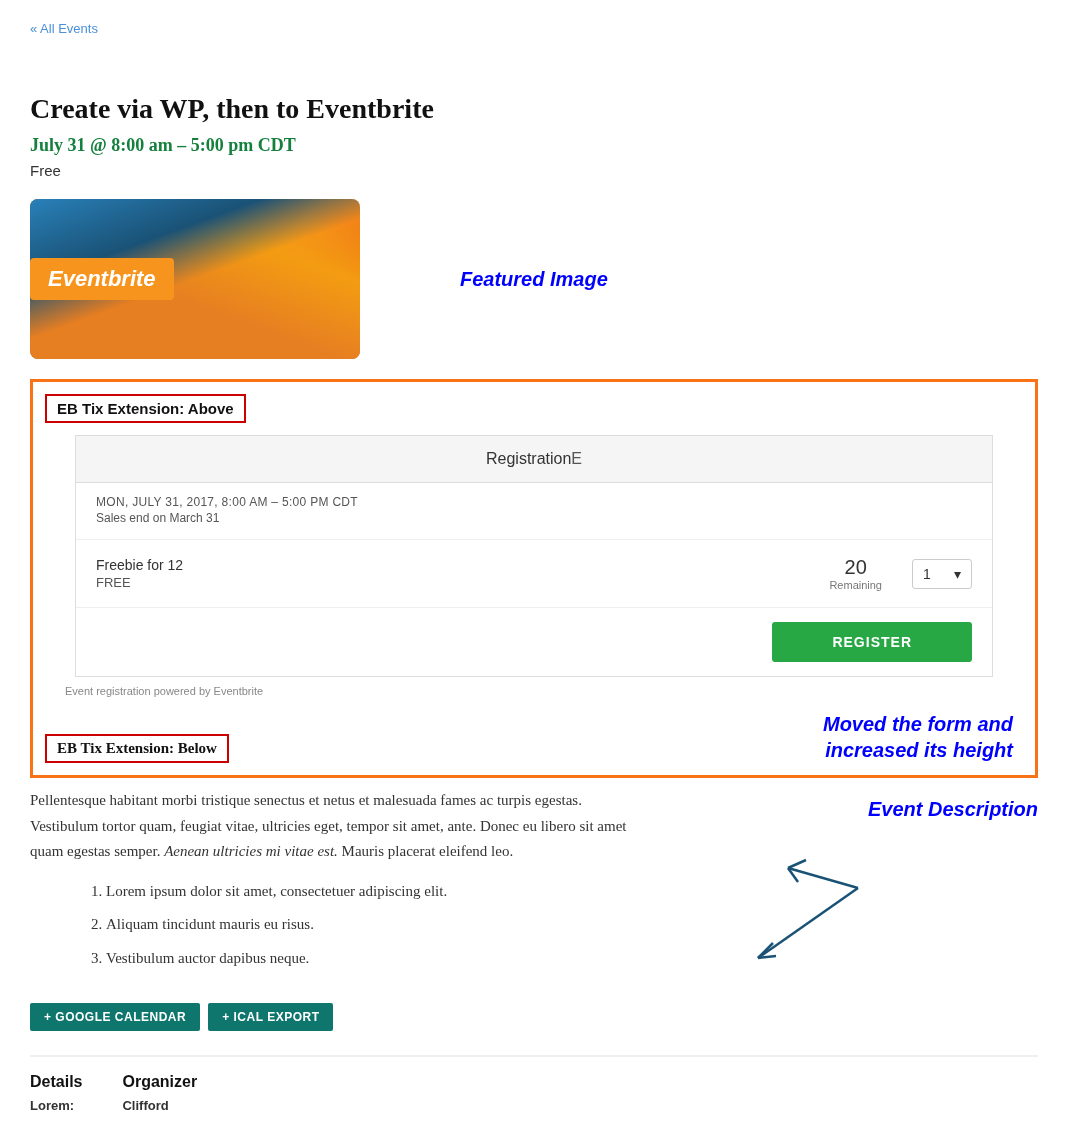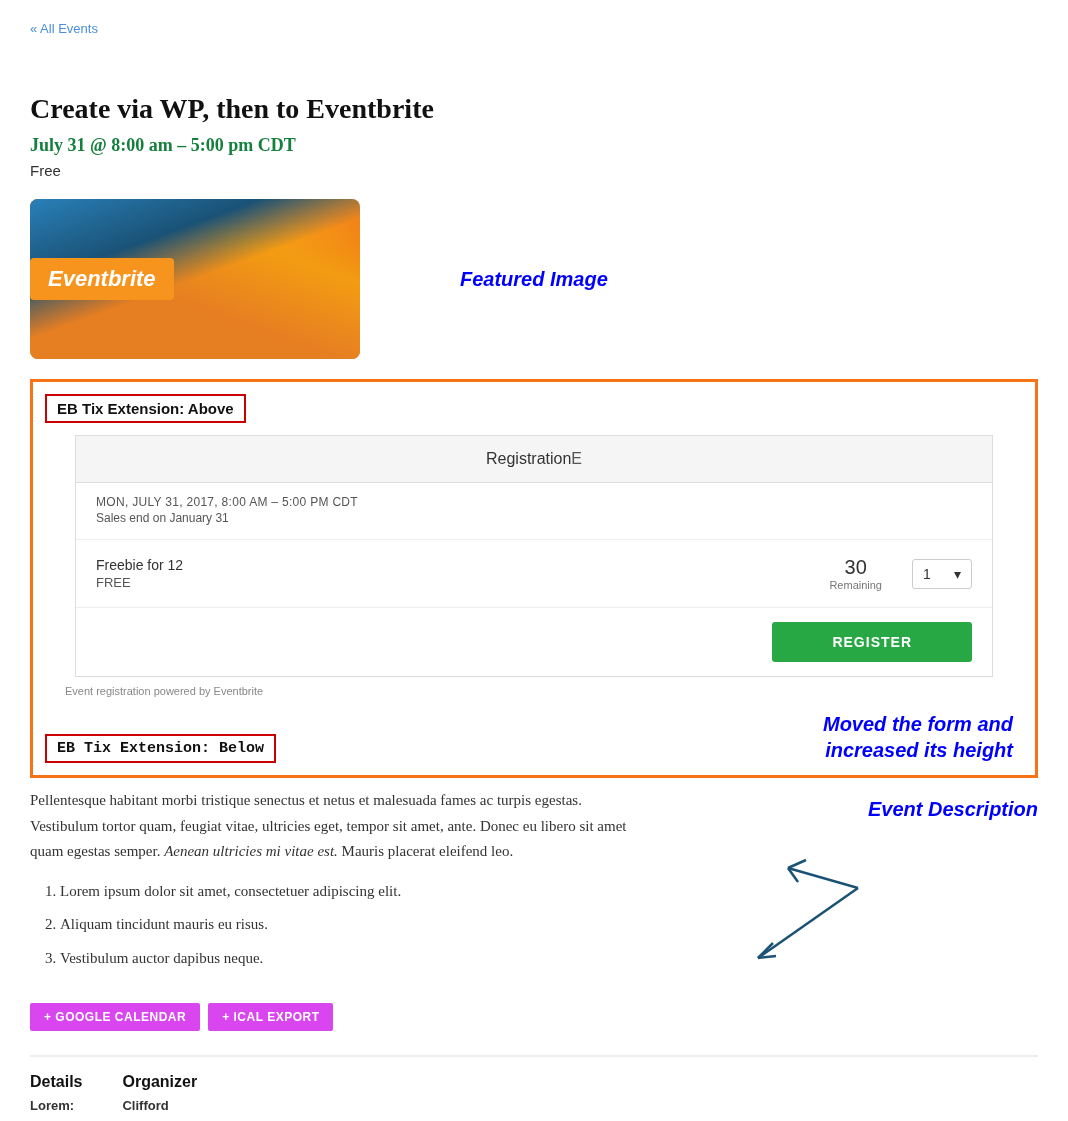--- a/index.html
+++ b/index.html
@@ -261,21 +261,21 @@
     .blue-box-bottom-row {
       display: flex;
       align-items: flex-end;
       justify-content: space-between;
     }
 
     .eb-tix-below-label {
       display: inline-block;
       border: 2px solid #cc0000;
       padding: 4px 10px;
-      font-family: Liberation Mono, monospace;
+      font-family: Liberation Serif, serif;
       font-size: 15px;
       font-weight: bold;
       color: #111;
     }
 
     .description-text {
       font-family: Georgia, serif;
       font-size: 15px;
       line-height: 1.7;
       color: #333;
@@ -288,31 +288,32 @@
     .description-list {
       margin-left: 30px;
       font-family: Georgia, serif;
       font-size: 15px;
       line-height: 1.7;
       color: #333;
     }
 
     .description-list li {
       margin-bottom: 8px;
+      margin-left: 46px;
     }
 
     
     .calendar-buttons {
       display: flex;
       gap: 8px;
       margin-bottom: 24px;
     }
 
     .cal-btn {
-      background: #d946ef;
+      background: #0f766e;
       color: #fff;
       border: none;
       padding: 7px 14px;
       font-family: Arial, sans-serif;
       font-size: 12px;
       font-weight: bold;
       cursor: pointer;
       letter-spacing: 0.5px;
       border-radius: 2px;
     }
@@ -385,29 +386,29 @@
   <div class="eb-tix-label">EB Tix Extension: Above</div>
 
   
   <div class="registration-widget">
     <div class="reg-header">
       <span class="reg-header-title">Registration</span>
       <span class="reg-header-icon">E</span>
     </div>
     <div class="reg-date-row">
       <div class="reg-date-text">MON, JULY 31, 2017, 8:00 AM – 5:00 PM CDT</div>
-      <div class="reg-sales-end">Sales end on January 31</div>
+      <div class="reg-sales-end">Sales end on March 31</div>
     </div>
     <div class="reg-ticket-row">
       <div class="ticket-info">
         <div class="ticket-name">Freebie for 12</div>
         <div class="ticket-price">FREE</div>
       </div>
       <div class="ticket-remaining">
-        <div class="remaining-count">30</div>
+        <div class="remaining-count">20</div>
         <div class="remaining-label">Remaining</div>
       </div>
       <div class="ticket-qty">
         <span>1</span>
         <span>▾</span>
       </div>
     </div>
     <div class="reg-button-row">
       <button class="register-btn">REGISTER</button>
     </div>

